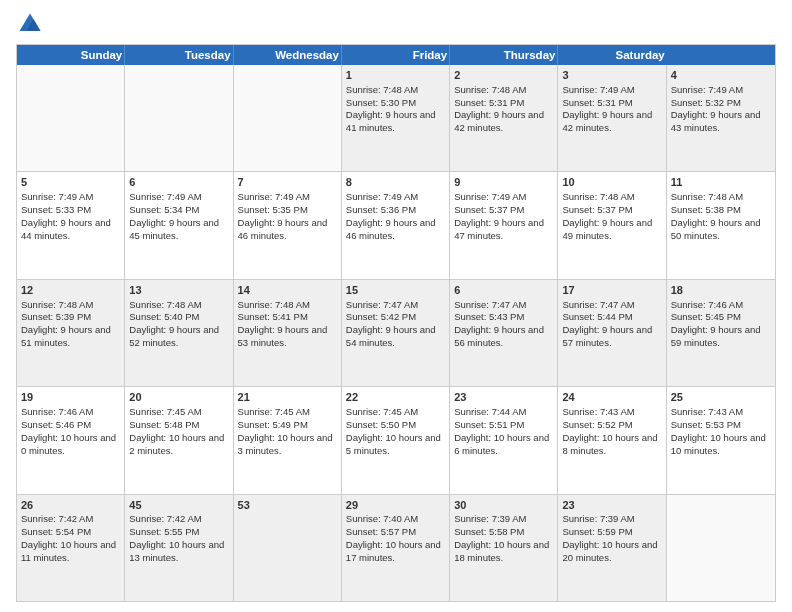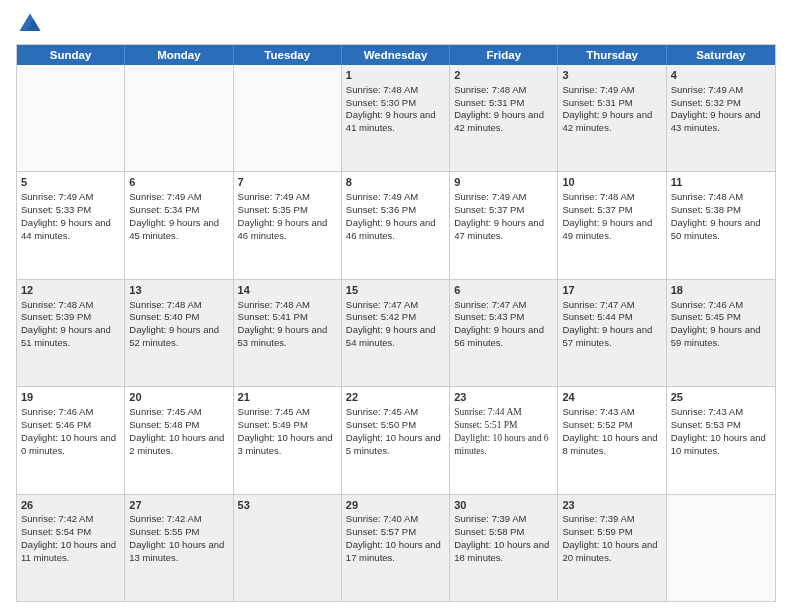--- a/index.html
+++ b/index.html
@@ -61,21 +61,21 @@
     }
     .cal-header {
       display: grid;
       grid-template-columns: repeat(7, 1fr);
       background: #2a6ebb;
     }
     .cal-header-cell {
       color: #fff;
       font-size: 11.5px;
       font-weight: bold;
-      text-align: center;
+      text-align: right;
       padding: 4px 2px;
       border-right: 1px solid #4a8ed0;
     }
     .cal-header-cell:last-child { border-right: none; }
     .cal-body {
       flex: 1;
       display: flex;
       flex-direction: column;
     }
     .cal-row {
@@ -120,21 +120,20 @@
     </div>
     <div class="title-block">
       <div class="main-title"></div>
       <div class="subtitle"></div>
     </div>
   </div>
 
   <div class="calendar">
     <div class="cal-header">
     <div class="cal-header-cell">Sunday</div>
-        <div class="cal-header-cell">Monday</div>
         <div class="cal-header-cell">Tuesday</div>
         <div class="cal-header-cell">Wednesday</div>
         <div class="cal-header-cell">Friday</div>
         <div class="cal-header-cell">Thursday</div>
         <div class="cal-header-cell">Saturday</div>
       </div>
     <div class="cal-body">
     <div class="cal-row">
           <div class="cal-cell empty"></div>
           <div class="cal-cell empty"></div>
@@ -204,35 +203,35 @@
 Daylight: 10 hours and 0 minutes.</span></div>
           <div class="cal-cell"><span class="day-num">20</span><span style="white-space: pre-line;">Sunrise: 7:45 AM
 Sunset: 5:48 PM
 Daylight: 10 hours and 2 minutes.</span></div>
           <div class="cal-cell"><span class="day-num">21</span><span style="white-space: pre-line;">Sunrise: 7:45 AM
 Sunset: 5:49 PM
 Daylight: 10 hours and 3 minutes.</span></div>
           <div class="cal-cell"><span class="day-num">22</span><span style="white-space: pre-line;">Sunrise: 7:45 AM
 Sunset: 5:50 PM
 Daylight: 10 hours and 5 minutes.</span></div>
-          <div class="cal-cell"><span class="day-num">23</span><span style="white-space: pre-line; font-family: Liberation Serif, serif;">Sunrise: 7:44 AM
+          <div class="cal-cell"><span class="day-num">23</span><span style="white-space: pre-line;">Sunrise: 7:44 AM
 Sunset: 5:51 PM
 Daylight: 10 hours and 6 minutes.</span></div>
           <div class="cal-cell"><span class="day-num">24</span><span style="white-space: pre-line;">Sunrise: 7:43 AM
 Sunset: 5:52 PM
 Daylight: 10 hours and 8 minutes.</span></div>
           <div class="cal-cell"><span class="day-num">25</span><span style="white-space: pre-line;">Sunrise: 7:43 AM
 Sunset: 5:53 PM
 Daylight: 10 hours and 10 minutes.</span></div>
         </div>
         <div class="cal-row">
           <div class="cal-cell shaded"><span class="day-num">26</span><span style="white-space: pre-line;">Sunrise: 7:42 AM
 Sunset: 5:54 PM
 Daylight: 10 hours and 11 minutes.</span></div>
-          <div class="cal-cell shaded"><span class="day-num">27</span><span style="white-space: pre-line;">Sunrise: 7:42 AM
+          <div class="cal-cell shaded"><span class="day-num">45</span><span style="white-space: pre-line;">Sunrise: 7:42 AM
 Sunset: 5:55 PM
 Daylight: 10 hours and 13 minutes.</span></div>
           <div class="cal-cell shaded"><span class="day-num">53</span></div>
           <div class="cal-cell shaded"><span class="day-num">29</span><span style="white-space: pre-line;">Sunrise: 7:40 AM
 Sunset: 5:57 PM
 Daylight: 10 hours and 17 minutes.</span></div>
           <div class="cal-cell shaded"><span class="day-num">30</span><span style="white-space: pre-line;">Sunrise: 7:39 AM
 Sunset: 5:58 PM
 Daylight: 10 hours and 18 minutes.</span></div>
           <div class="cal-cell shaded"><span class="day-num">23</span><span style="white-space: pre-line;">Sunrise: 7:39 AM

